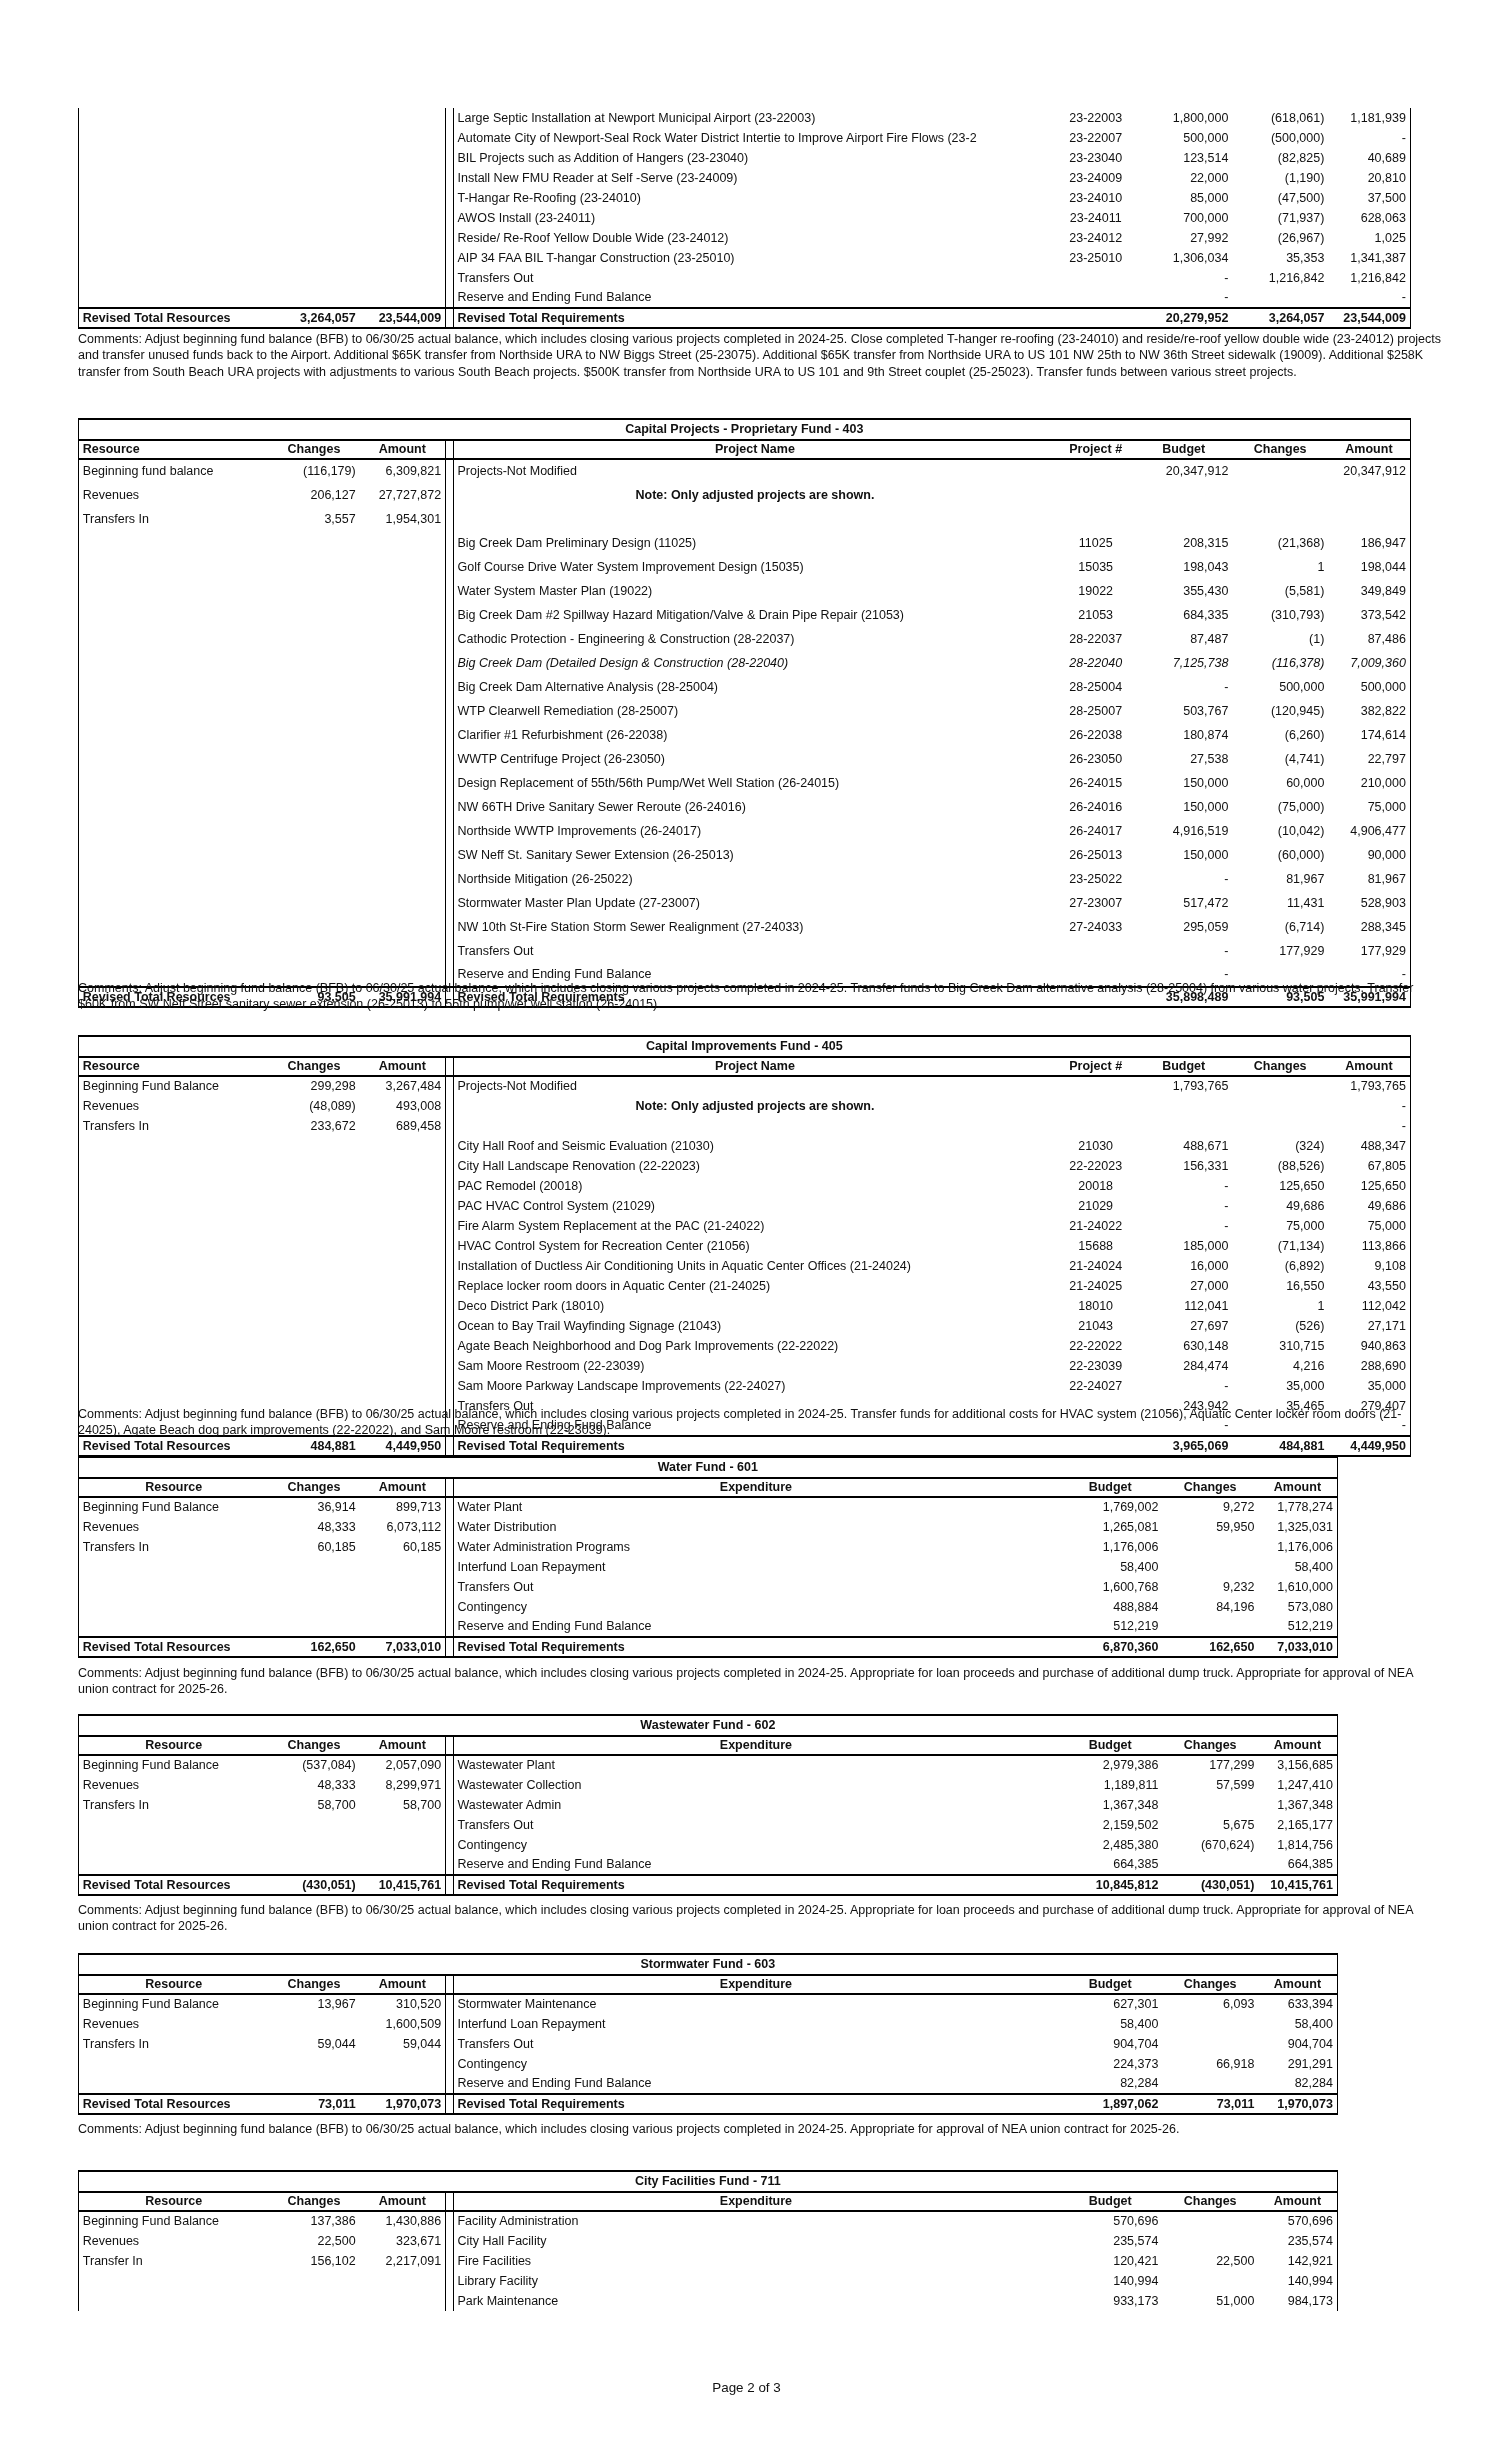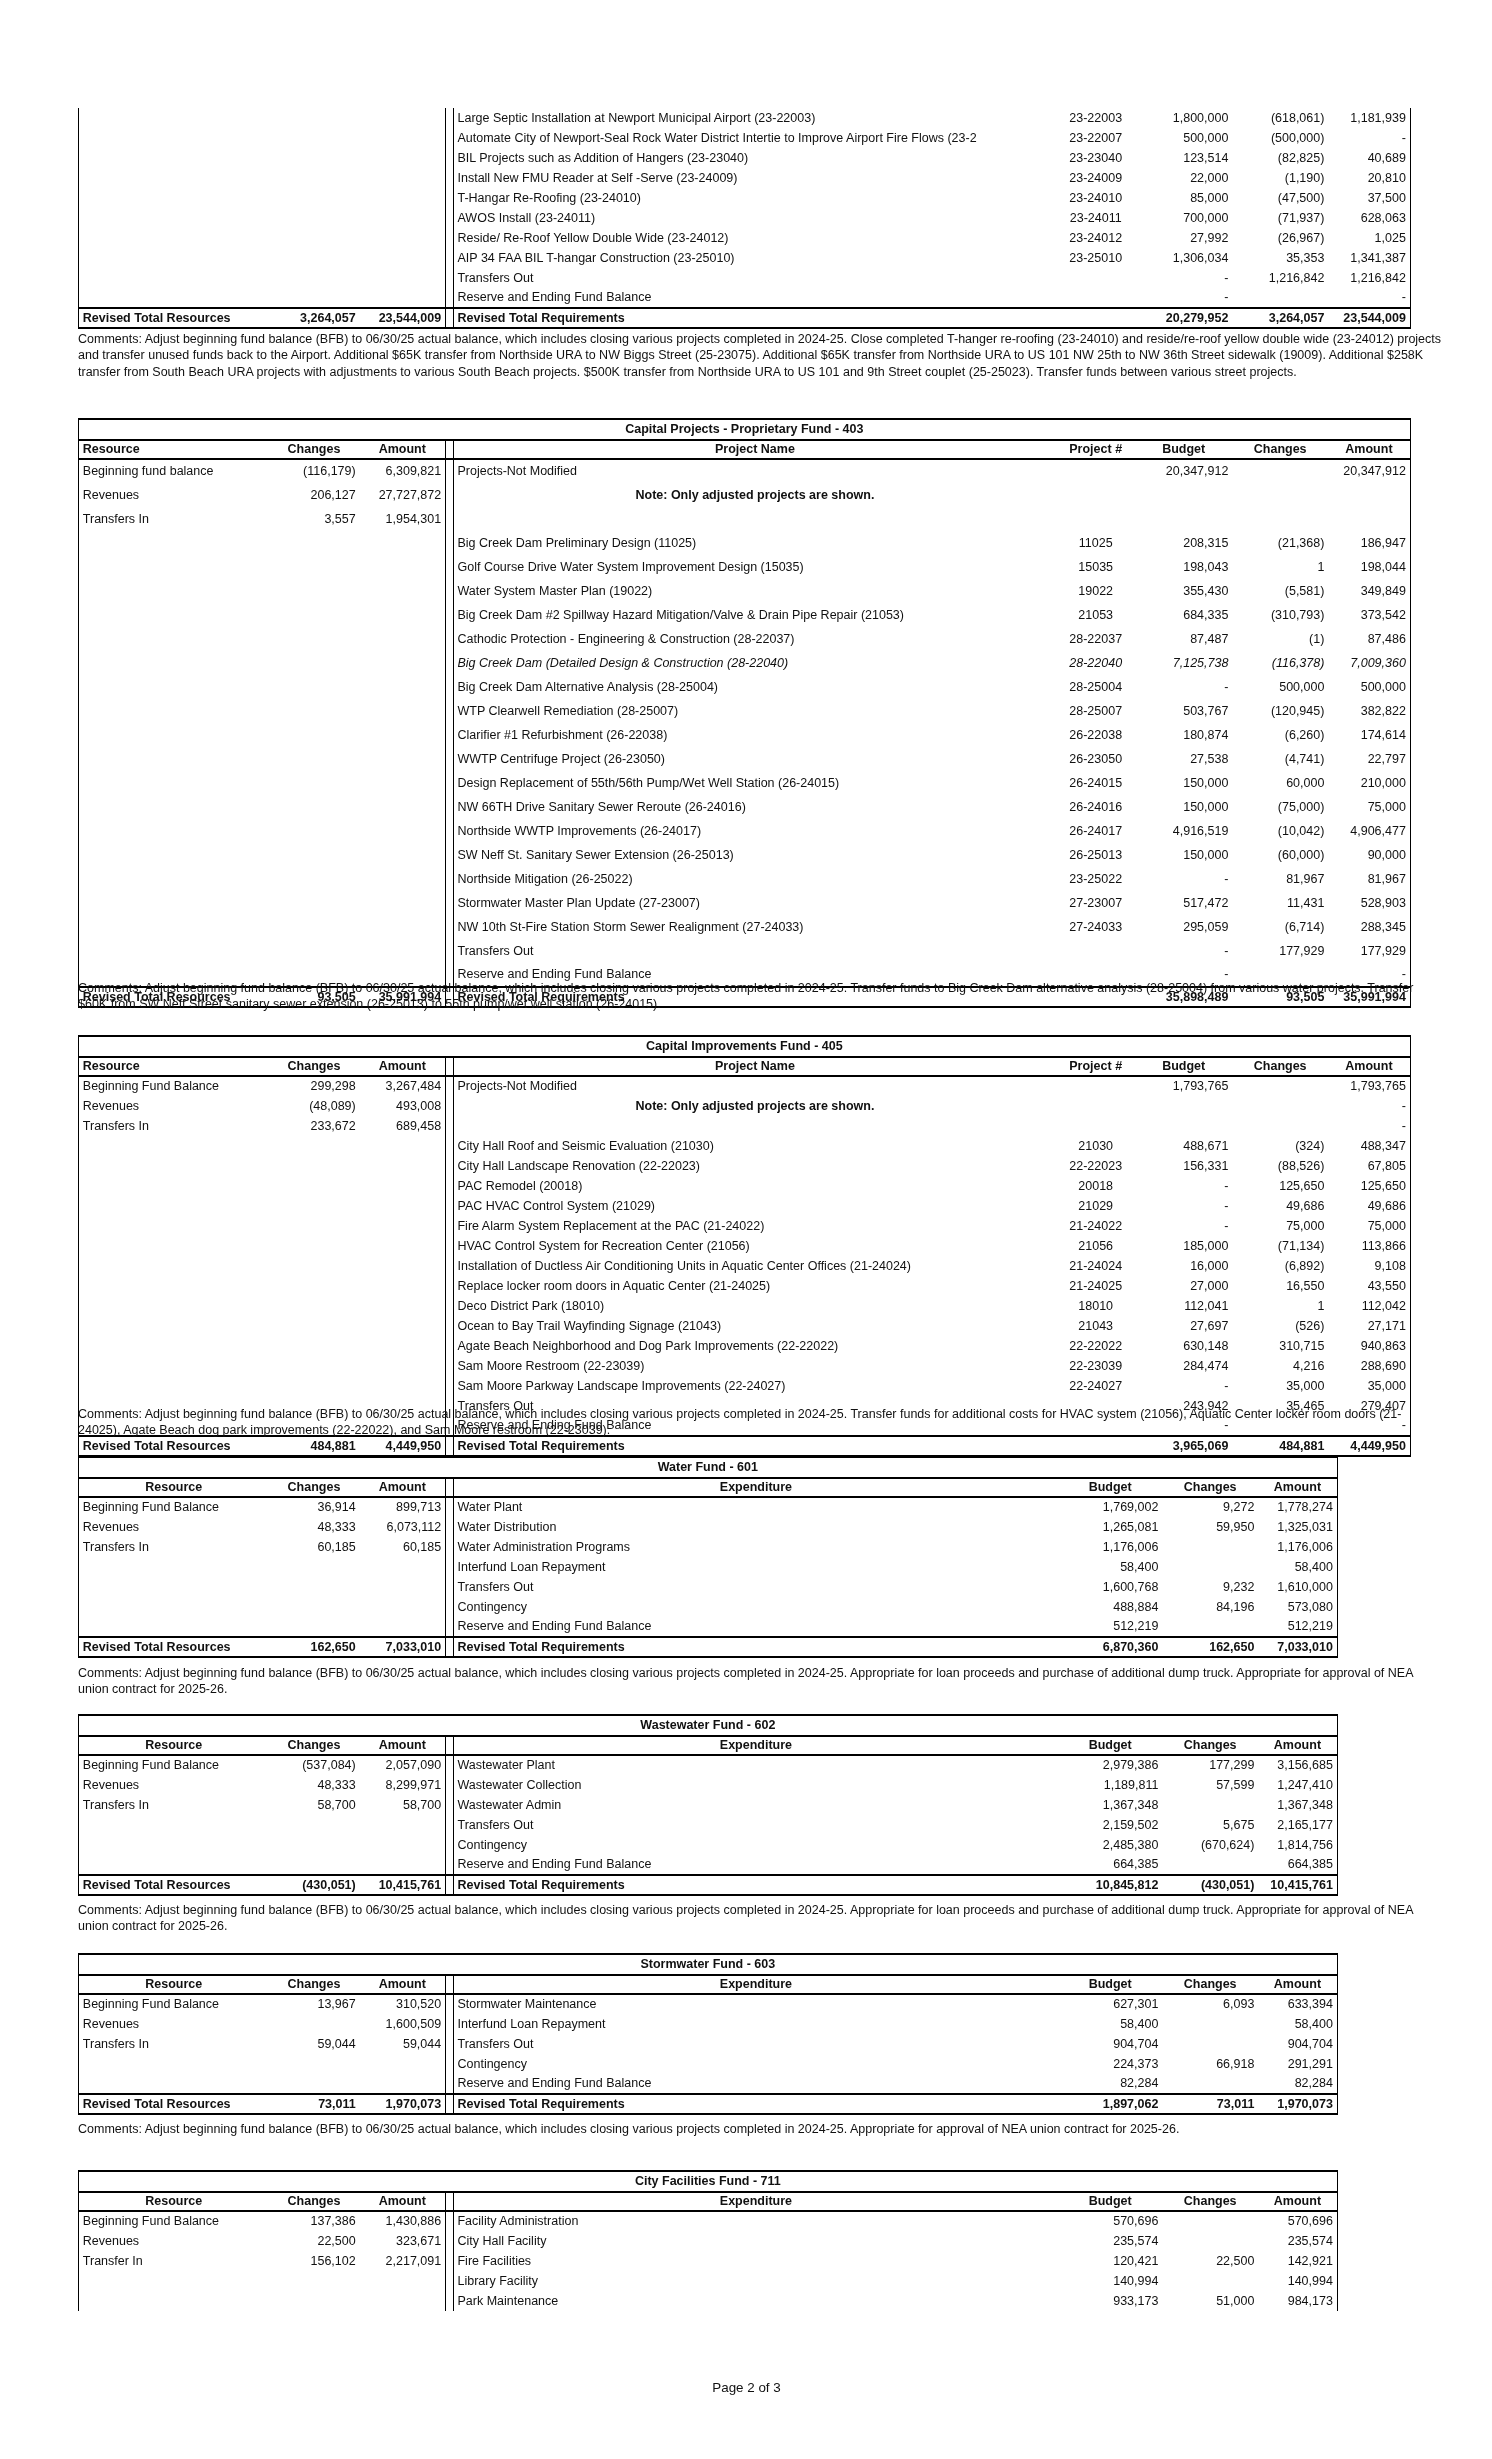--- a/index.html
+++ b/index.html
@@ -579,21 +579,21 @@
           <td class="num">-</td>
           <td class="num">75,000</td>
           <td class="num rgt">75,000</td>
         </tr>
         <tr style="height: 16.3px;">
           <td class="lft"></td>
           <td></td>
           <td></td>
           <td class="sep"></td>
           <td>HVAC Control System for Recreation Center (21056)</td>
-          <td class="ctr">21056</td>
+          <td class="ctr">15688</td>
           <td class="num">185,000</td>
           <td class="num">(71,134)</td>
           <td class="num rgt">113,866</td>
         </tr>
         <tr style="height: 16.3px;">
           <td class="lft"></td>
           <td></td>
           <td></td>
           <td class="sep"></td>
           <td>Installation of Ductless Air Conditioning Units in Aquatic Center Offices (21-24024)</td>

